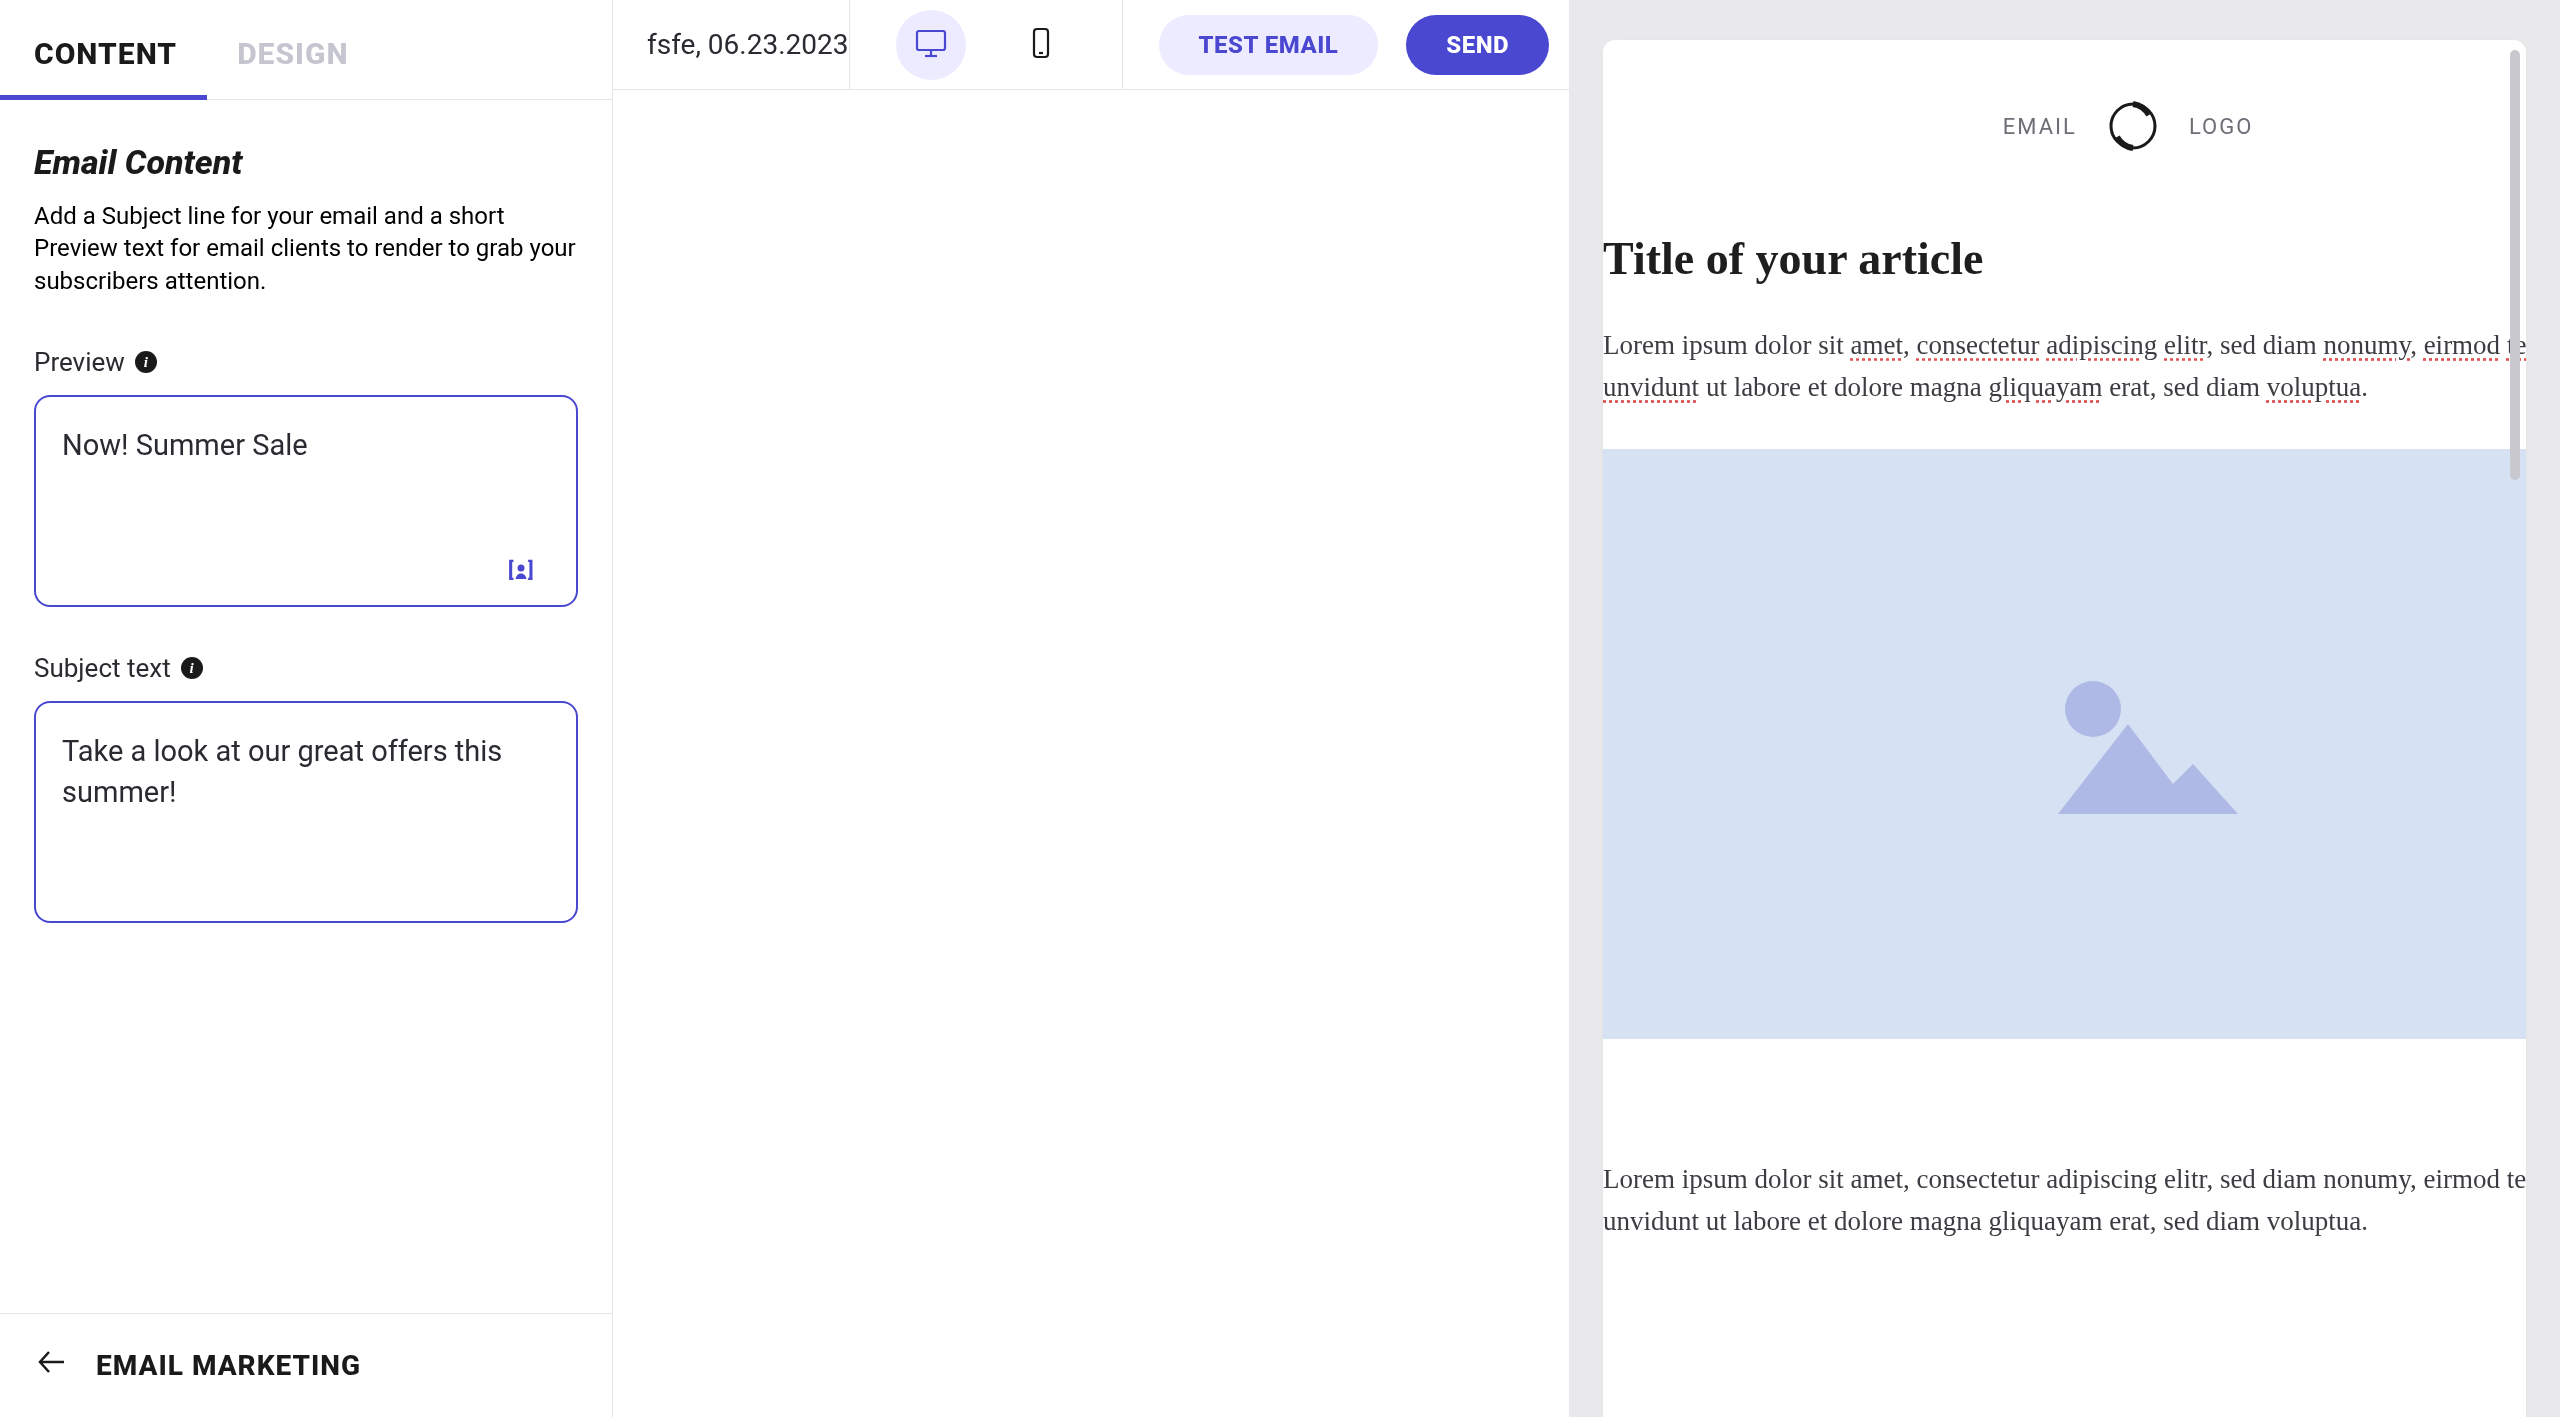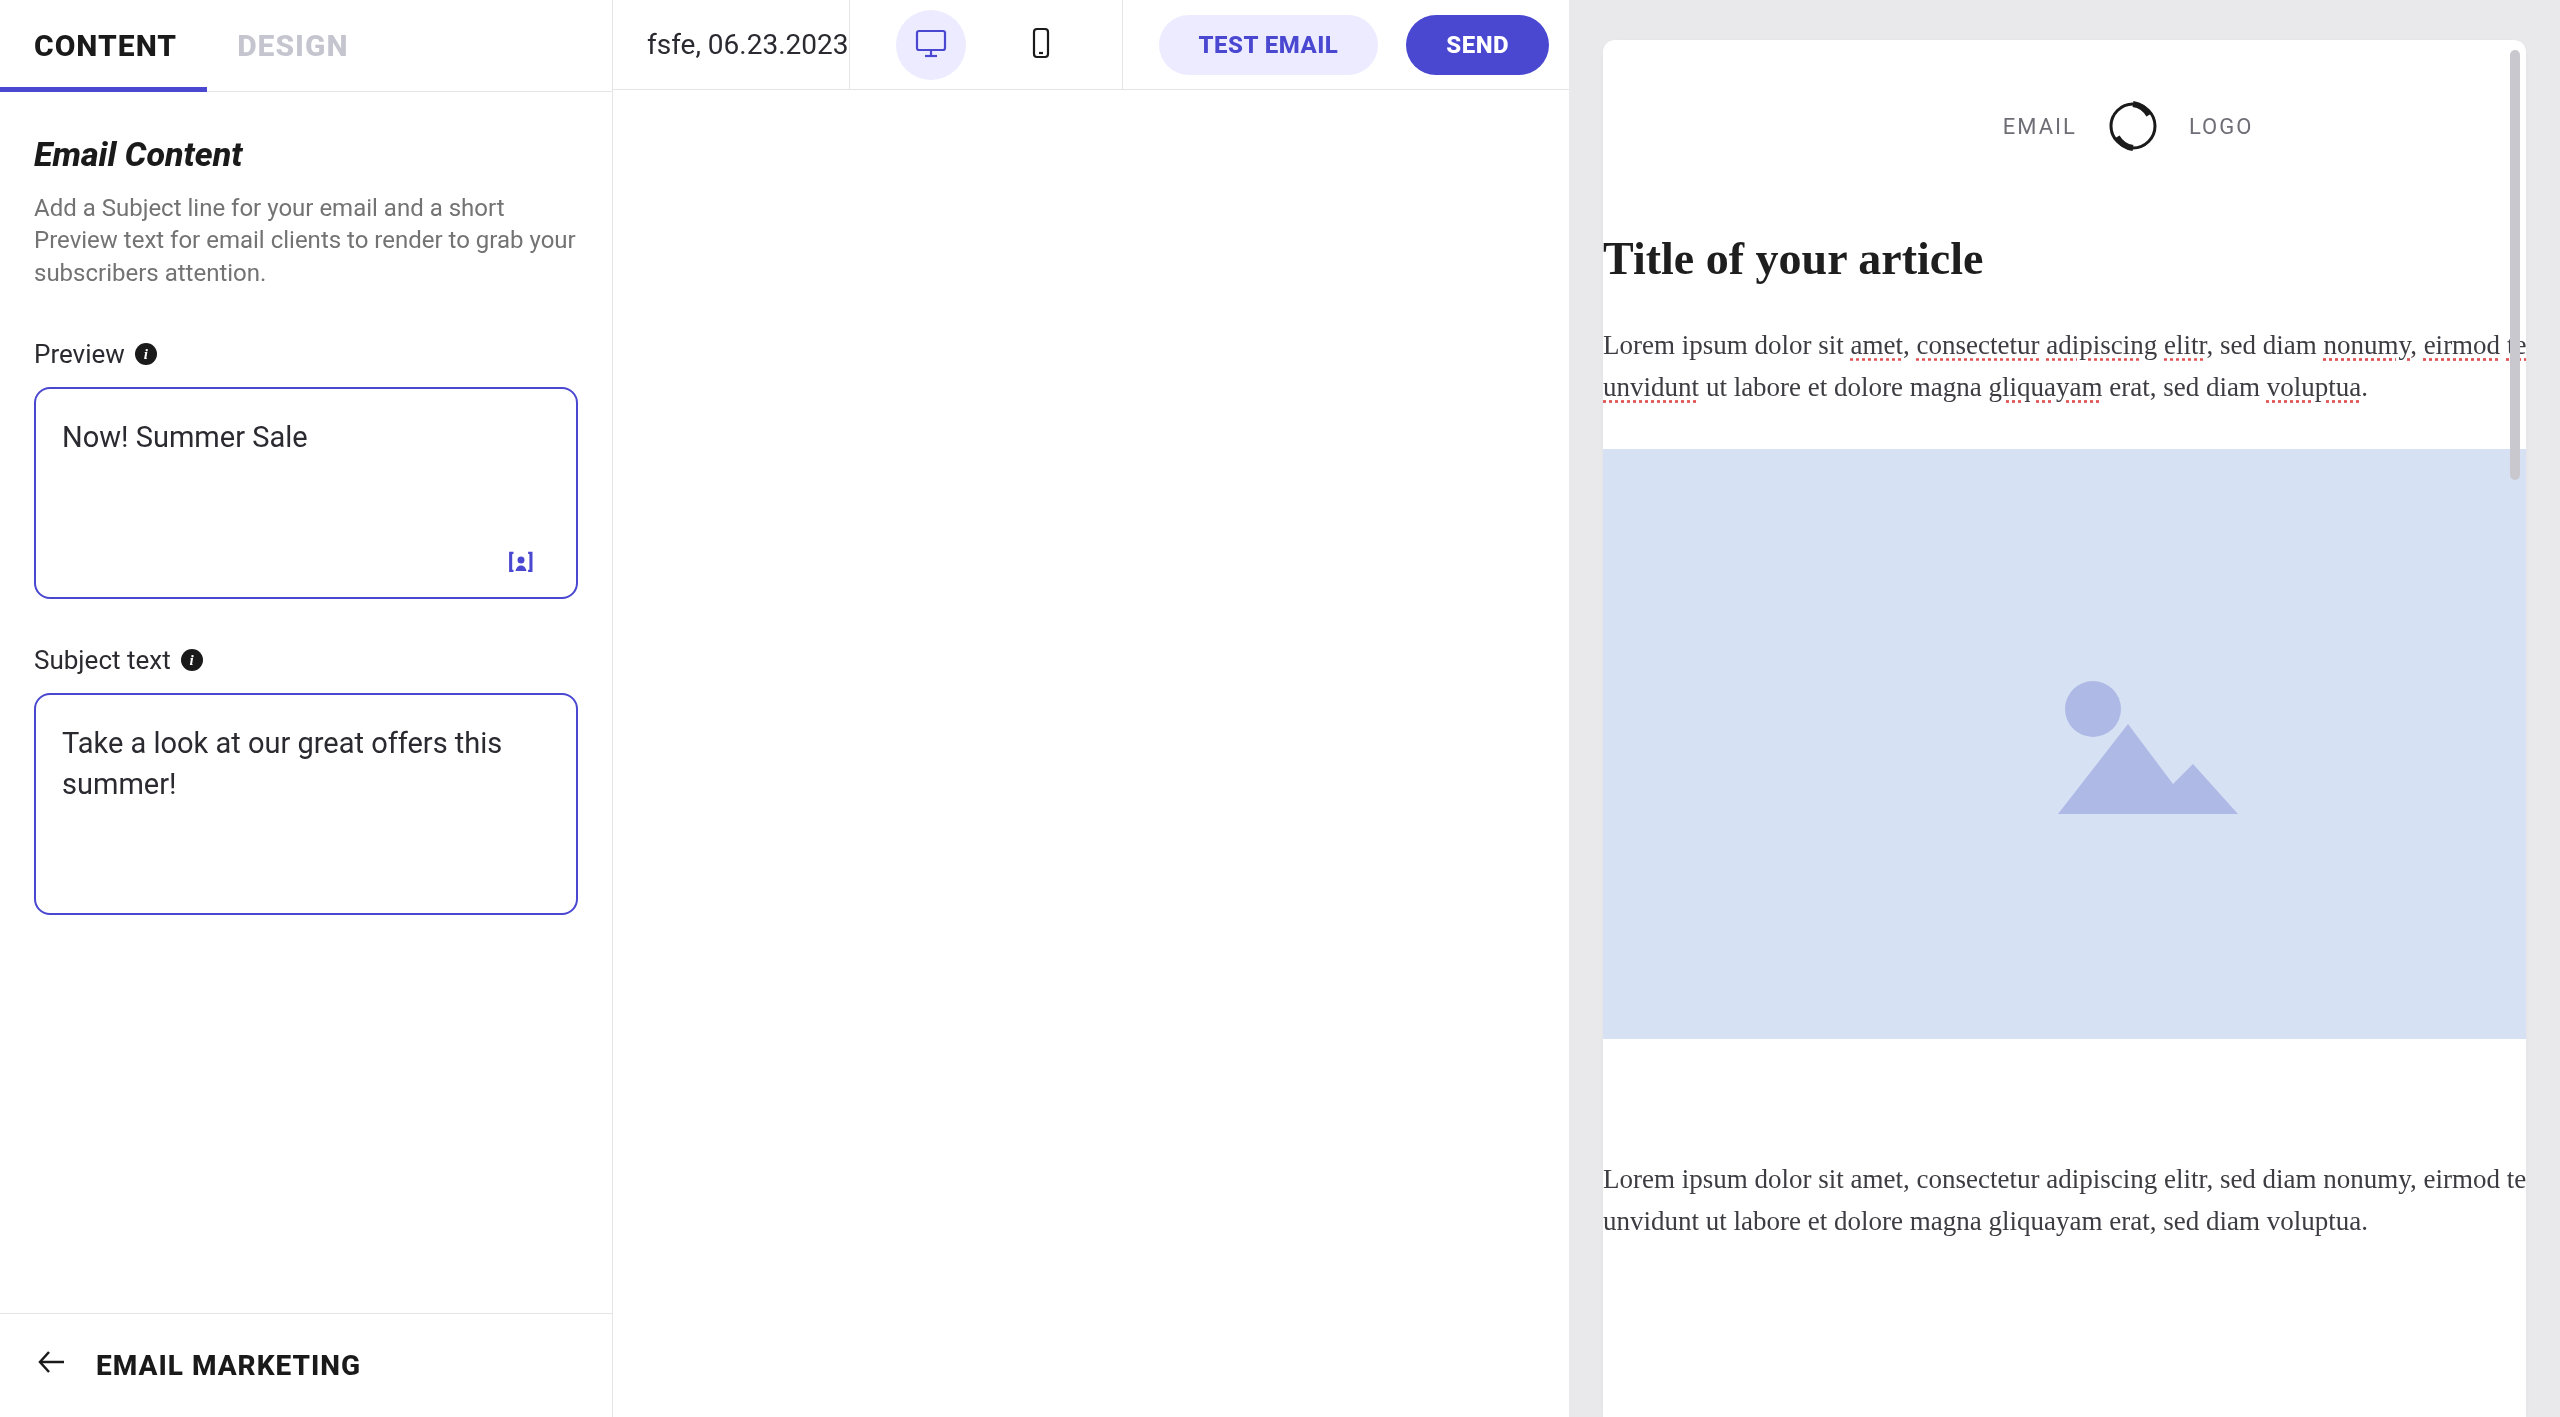--- a/index.html
+++ b/index.html
@@ -24,21 +24,21 @@
 .tabs {
   display: flex;
   border-bottom: 1px solid #e5e5e8;
   padding: 0 34px;
   gap: 60px;
 }
 .tab {
   font-size: 30px;
   font-weight: 800;
   letter-spacing: 1px;
-  padding: 28px 0 28px 0;
+  padding: 36px 0 28px 0;
   color: #c5c5cf;
   position: relative;
   cursor: pointer;
 }
 .tab.active {
   color: #1a1a1a;
 }
 .tab.active::after {
   content: "";
   position: absolute;
@@ -55,21 +55,21 @@
 }
 .panel h2 {
   font-size: 34px;
   font-weight: 800;
   margin-bottom: 18px;
   font-style: italic;
 }
 .panel p.desc {
   font-size: 24px;
   line-height: 1.35;
-  color: #737373;
+  color: #000000;
   margin-bottom: 50px;
   max-width: 560px;
 }
 .fieldlabel {
   display: flex;
   align-items: center;
   gap: 10px;
   font-size: 26px;
   color: #2a2a30;
   margin-bottom: 18px;

